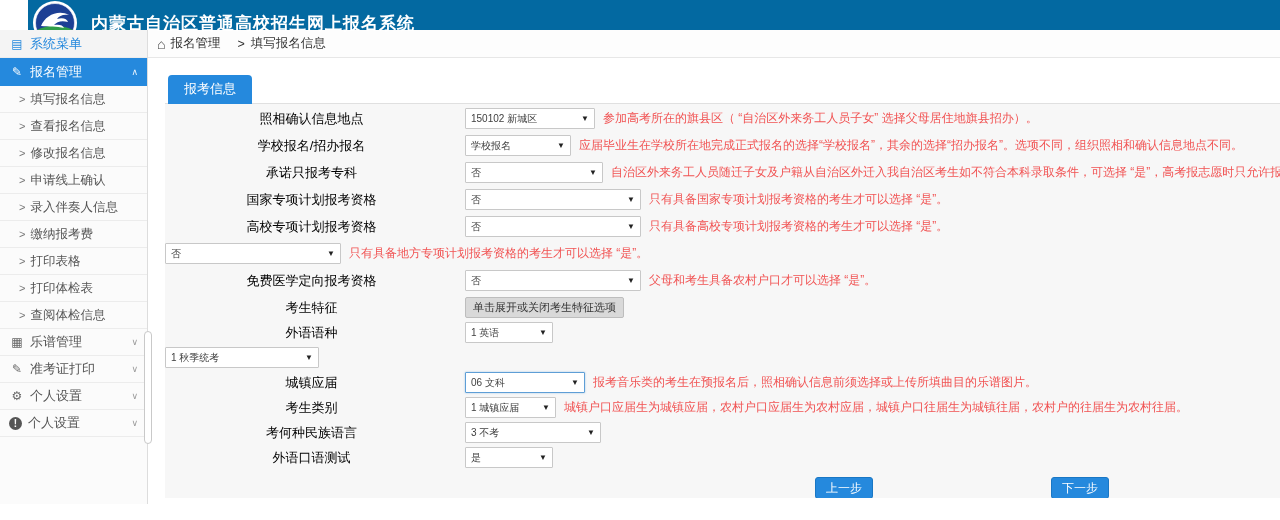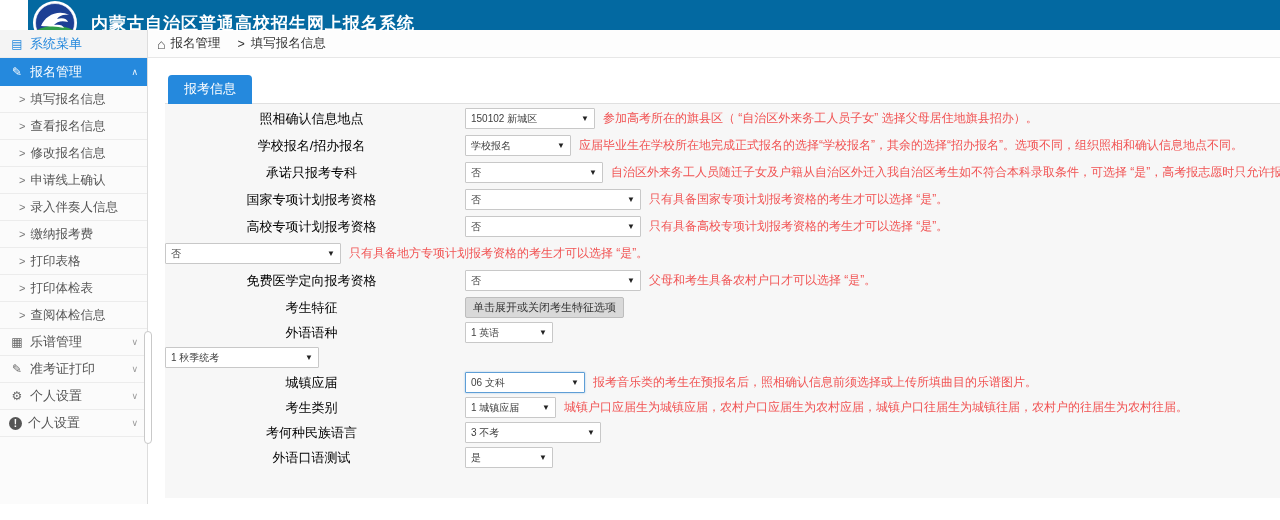--- a/index.html
+++ b/index.html
@@ -290,17 +290,21 @@
         </div>
 
         <div class="frow tight">
           <span class="flabel">外语口语测试</span>
           <span class="sel" style="width:88px">
             <span class="sel-text">是</span>
             <span class="sel-arrow">▼</span>
           </span>
         </div>
 
+        <div class="actions">
+          <button class="btn-blue btn-prev">上一步</button>
+          <button class="btn-blue btn-next">下一步</button>
+        </div>
 
       </div>
     </div>
   </div>
 </div>
 
 </body></html>

